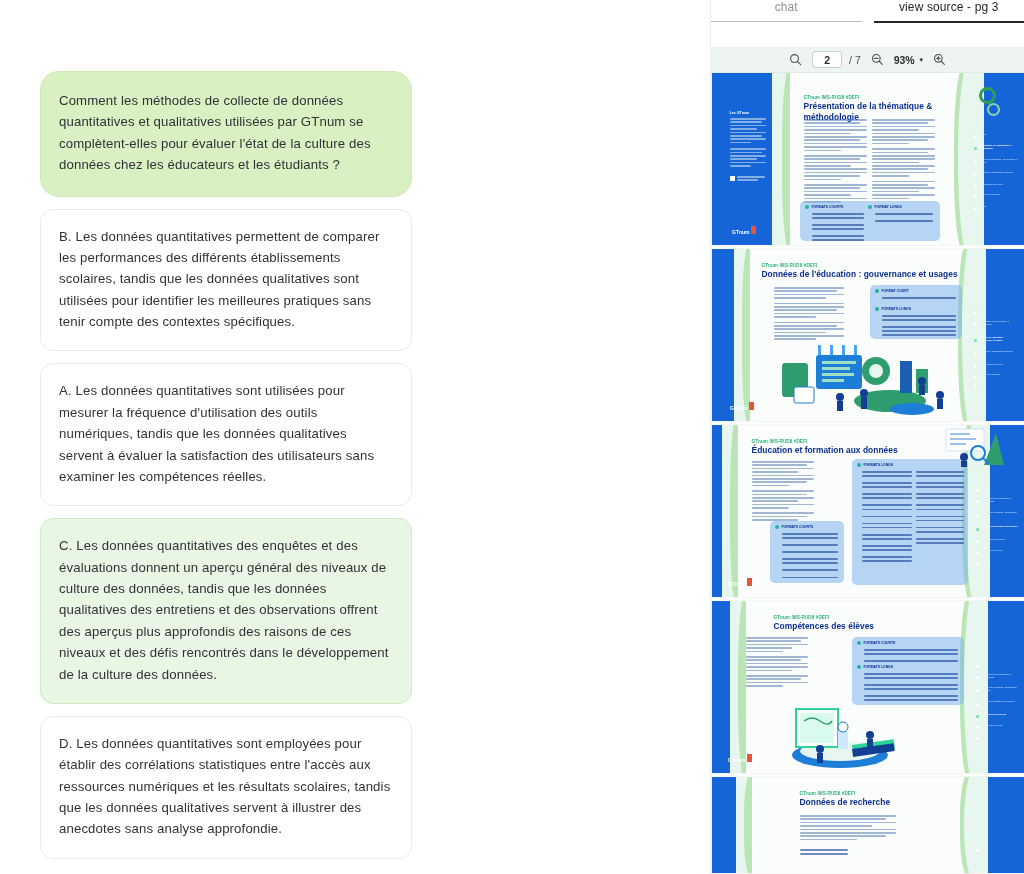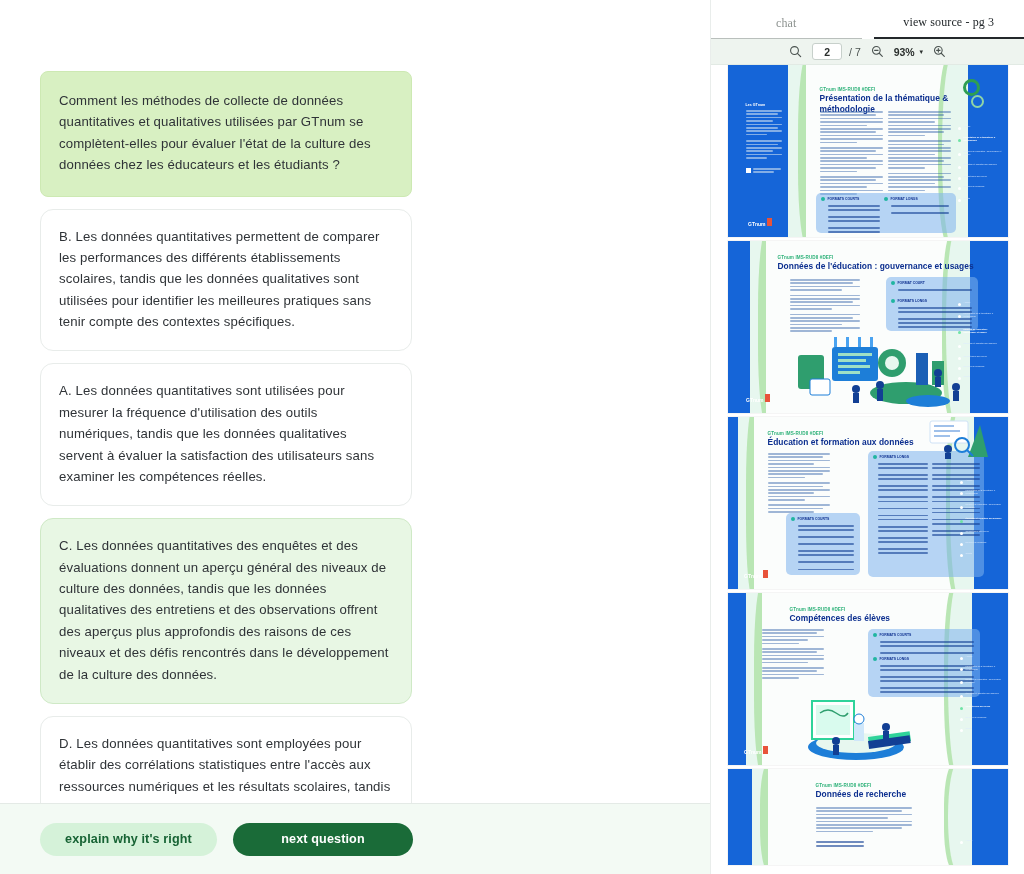--- a/index.html
+++ b/index.html
@@ -36,21 +36,21 @@
     color: #2f3337;
     letter-spacing: 0.01em;
   }
   #question-card {
     background: #d8f0c2;
     border: 1px solid #cde9b3;
     margin-top: 71px;
     margin-left: 40px;
     width: 372px;
     padding: 18px 20px 20px 18px;
-    border-radius: 8px;
+    border-radius: 19px;
   }
   .option {
     background: #ffffff;
     border: 1px solid #e8ecea;
     margin-left: 40px;
     width: 372px;
     padding: 16px 18px 18px 18px;
     border-radius: 13px;
     margin-top: 12px;
   }
@@ -97,25 +97,24 @@
   
   #right-pane {
     width: 314px; height: 874px;
     background: #ffffff;
     border-left: 1px solid #e9edeb;
     display: flex; flex-direction: column;
     position: relative;
   }
   #tabs {
     flex: 0 0 auto;
-    height: 39px;
+    height: 47px;
     display: flex;
-    align-items: flex-end;
+    align-items: flex-start;
     background: #ffffff;
-    font-family: Liberation Serif, serif;
   }
   .tab {
     flex: 1 1 0;
     text-align: center;
     font-size: 12px;
     padding-bottom: 7px;
     letter-spacing: 0.01em;
     cursor: pointer;
   }
   .tab.inactive { color: #8d9390; border-bottom: 1.5px solid #b9bfbc; }
@@ -151,21 +150,21 @@
 
   #pdf-scroll {
     flex: 1 1 auto;
     overflow: hidden;
     background: #ffffff;
     position: relative;
   }
   .pdf-page {
     position: relative;
     margin: 0 auto;
-    width: 280px;
+    width: 312px;
     background: #1565d8;
     overflow: hidden;
     box-shadow: 0 0 0 1px rgba(0,0,0,0.04);
   }
   .pdf-page + .pdf-page { margin-top: 4px; }
 
   
   .pg-wave-light {
     position: absolute; top: -6%; bottom: -6%;
     background: #e7f7ef;
@@ -236,24 +235,20 @@
       <div class="card option correct">
         <span>C. Les données quantitatives des enquêtes et des évaluations donnent un aperçu général des niveaux de culture des données, tandis que les données qualitatives des entretiens et des observations offrent des aperçus plus approfondis des raisons de ces niveaux et des défis rencontrés dans le développement de la culture des données.</span>
       </div>
 
       <div class="card option">
         <span>D. Les données quantitatives sont employées pour établir des corrélations statistiques entre l'accès aux ressources numériques et les résultats scolaires, tandis que les données qualitatives servent à illustrer des anecdotes sans analyse approfondie.</span>
       </div>
 
     </div>
 
-    <div id="bottom-bar">
-      <button id="explain-btn">explain why it's right</button>
-      <button id="next-btn">next question</button>
-    </div>
   </div>
 
   <div id="right-pane">
 
     <div id="tabs">
       <div class="tab inactive">chat</div>
       <div class="tab-gap"></div>
       <div class="tab active">view source - pg 3</div>
     </div>
 

